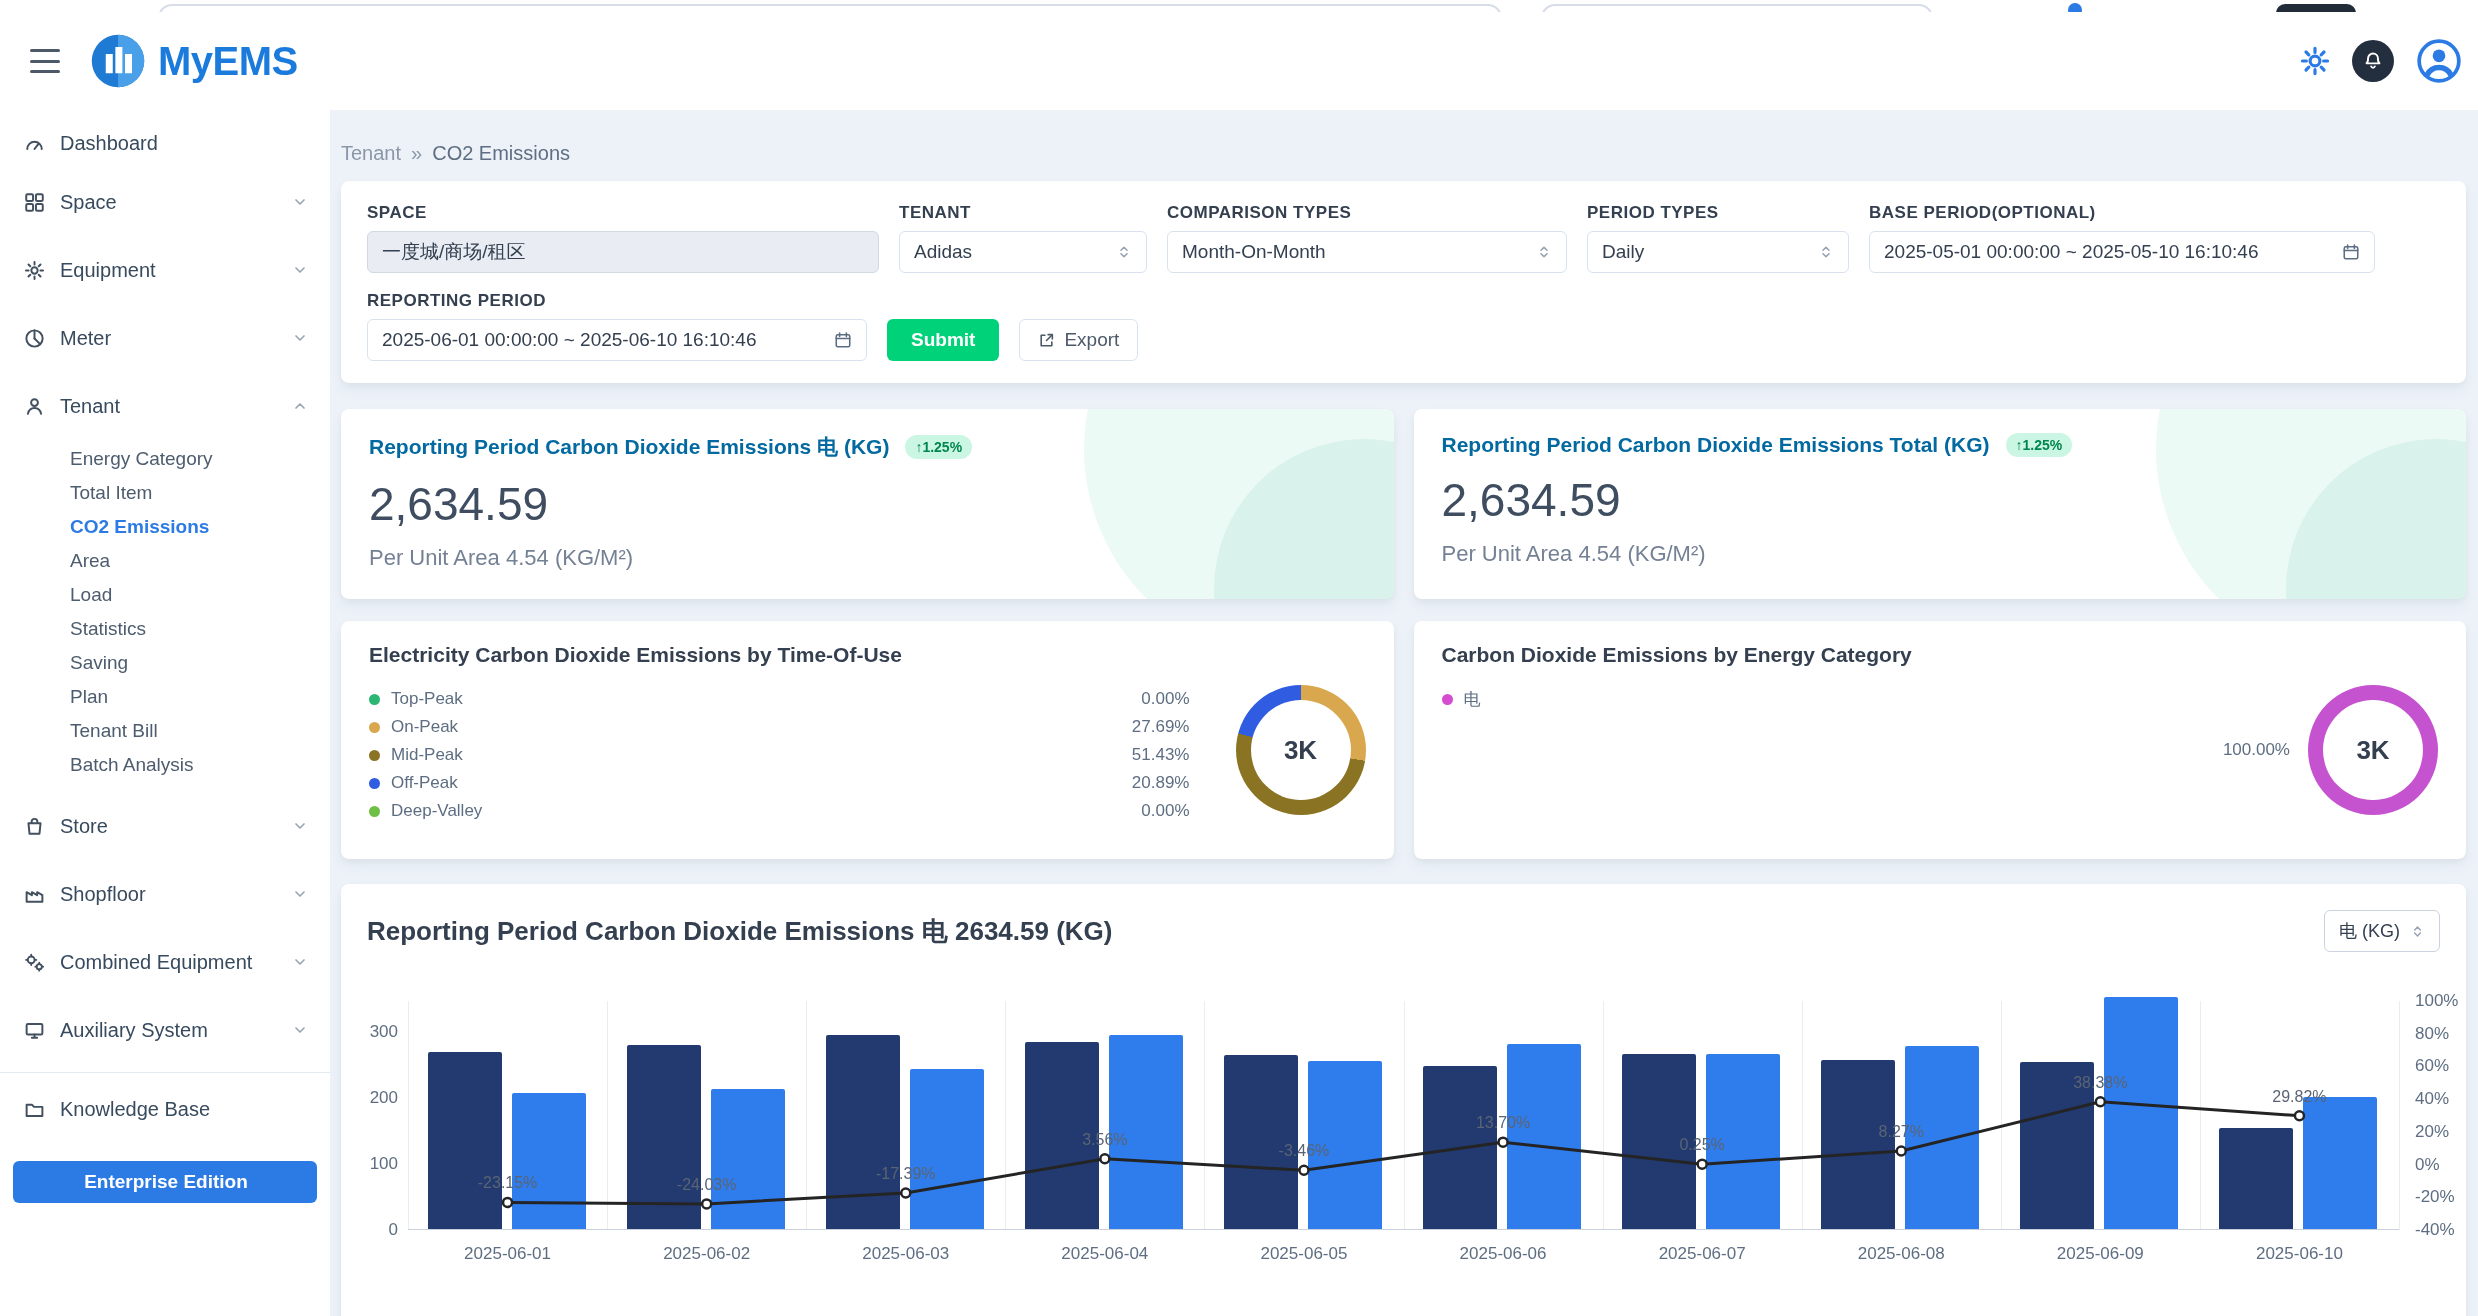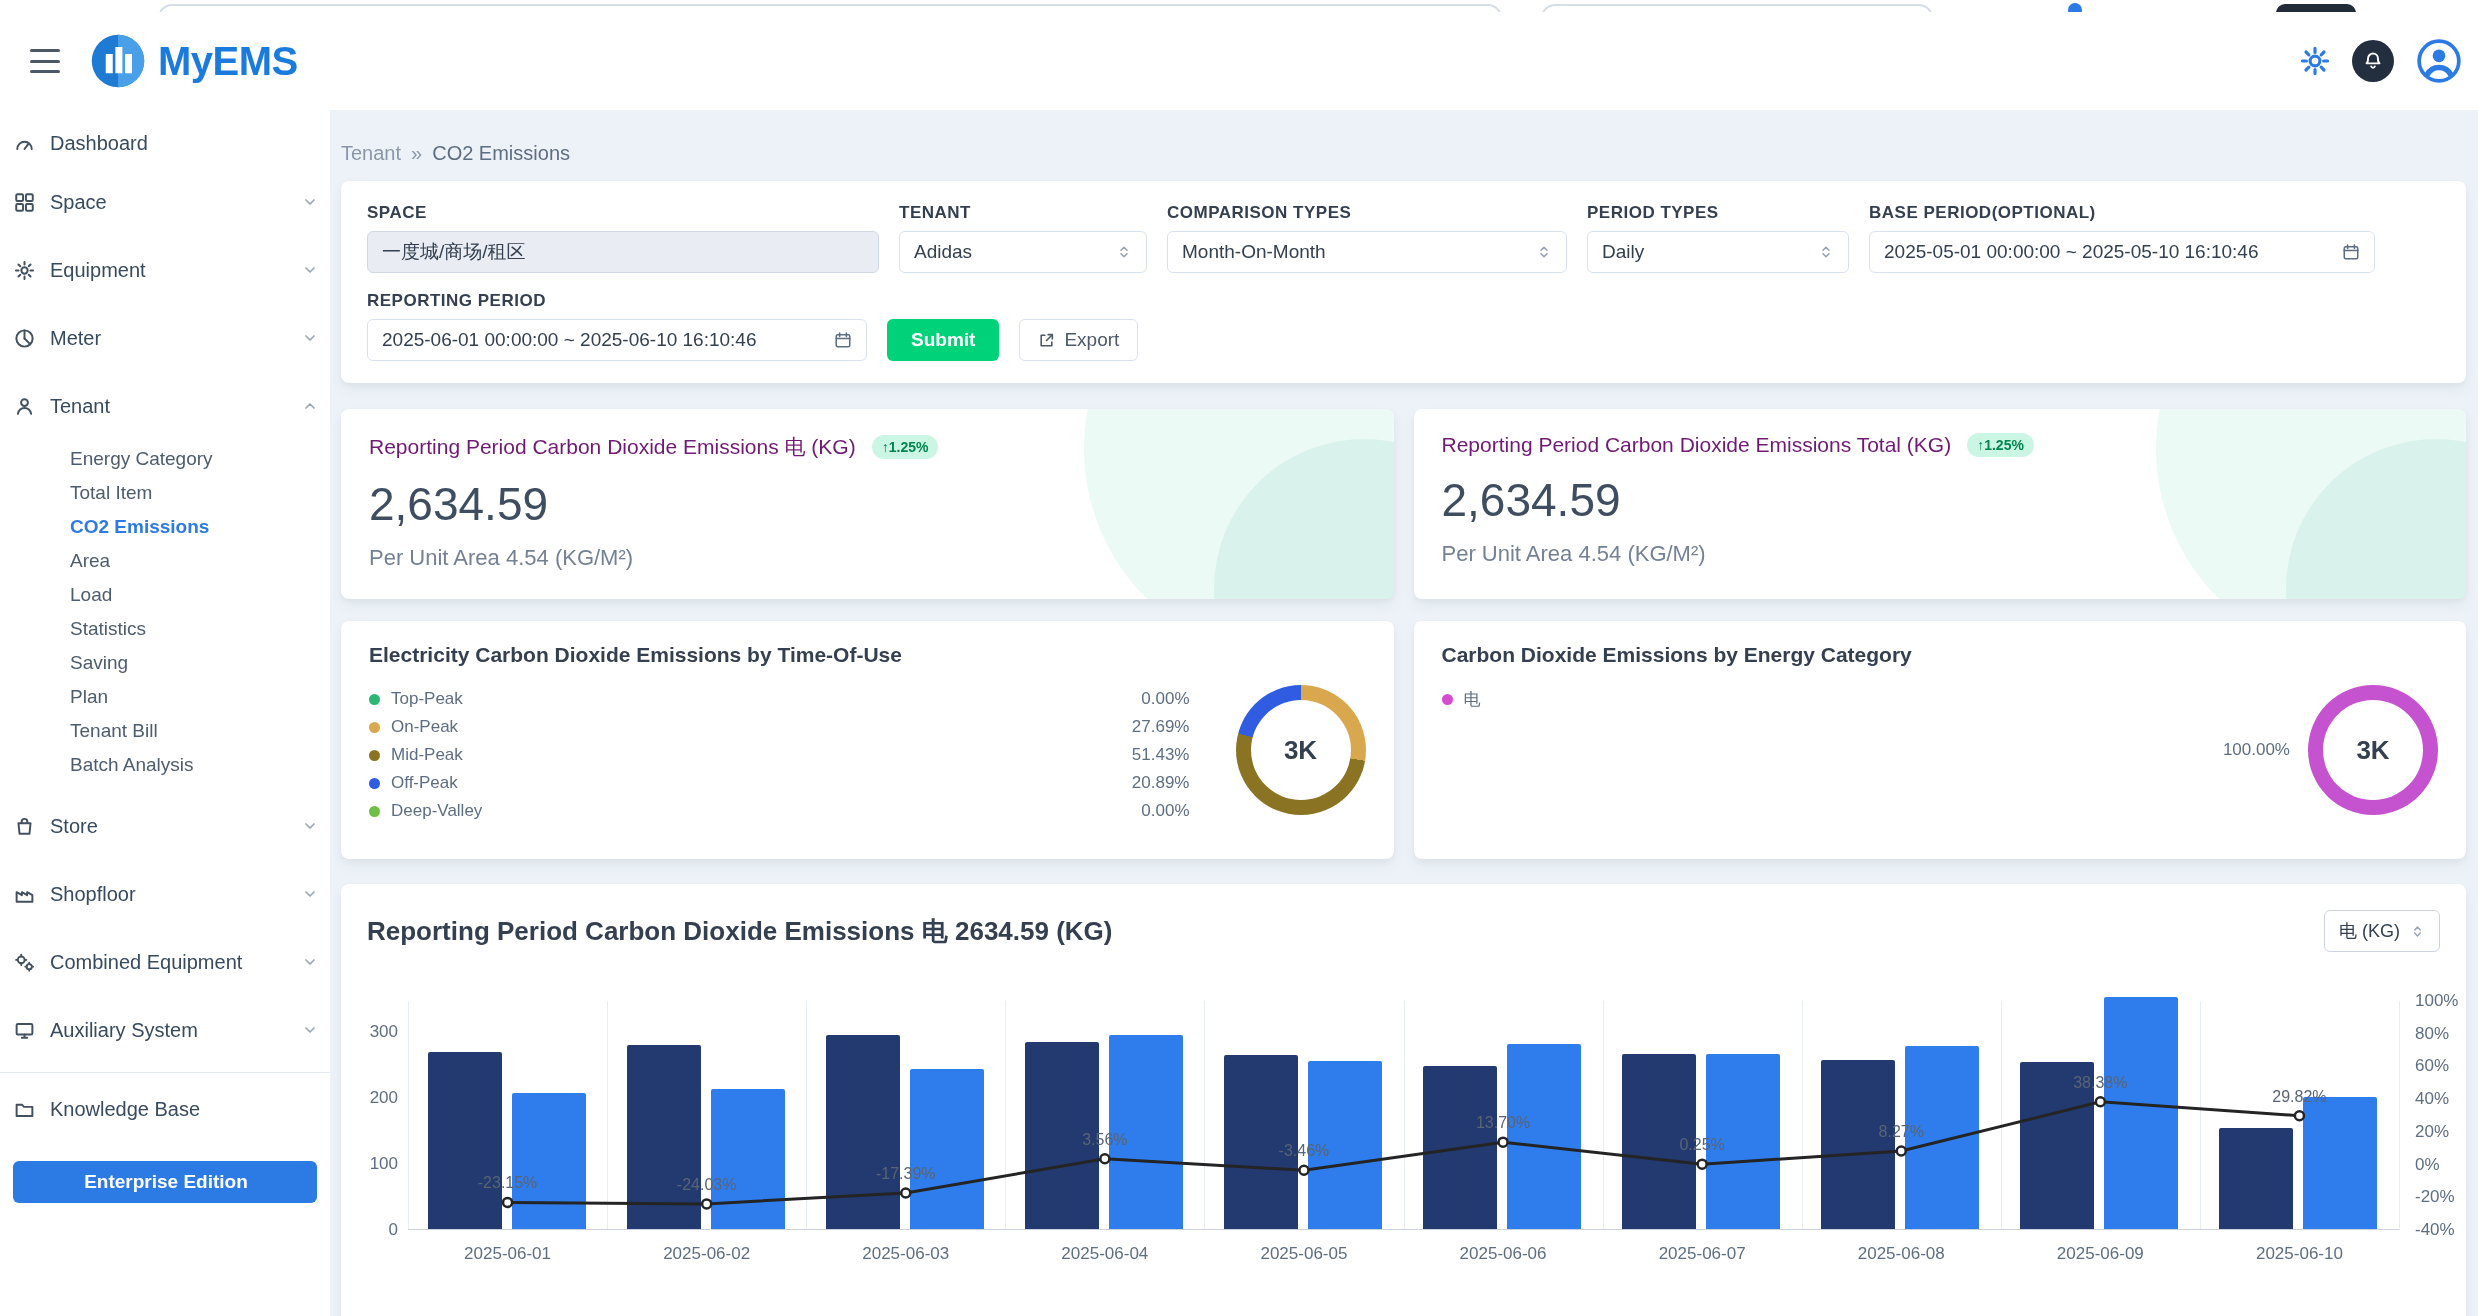--- a/index.html
+++ b/index.html
@@ -17,21 +17,21 @@
   .hamburger span{display:block;height:3px;border-radius:2px;background:#4d5969;}
   .brand{display:flex;align-items:center;gap:12px;margin-left:30px;}
   .brand-text{font-size:40px;font-weight:bold;color:#1b7bdd;letter-spacing:-0.5px;}
   .topbar-right{margin-left:auto;display:flex;align-items:center;gap:22px;}
   .tbtn{background:none;border:none;padding:0;cursor:pointer;display:flex;align-items:center;}
   .dark-circle{width:42px;height:42px;border-radius:50%;background:#232e3f;display:flex;align-items:center;justify-content:center;}
   .avatar-btn{margin-right:-14px;}
   
   .layout{display:flex;height:1206px;}
   .sidebar{width:330px;background:#fff;flex-shrink:0;display:flex;flex-direction:column;padding-top:8px;}
-  .nav-item{height:68px;display:flex;align-items:center;padding:0 12px;font-size:20px;color:#374a5e;cursor:pointer;}
+  .nav-item{height:68px;display:flex;align-items:center;padding:0 22px;font-size:20px;color:#374a5e;cursor:pointer;}
   .nav-item.first{height:50px;}
   .nicon{width:24px;display:flex;justify-content:center;color:#42505f;margin-right:14px;}
   .nlabel{flex:1;}
   .chev{color:#9aa6b5;display:flex;}
   .subnav{padding:2px 0 10px 0;}
   .subitem{height:34px;display:flex;align-items:center;padding-left:70px;font-size:19px;color:#4d5c6e;cursor:pointer;}
   .subitem.active{color:#2c7be5;font-weight:bold;}
   .sidebar-divider{border:none;border-top:1px solid #e3e9f1;margin:8px 0 2px 0;}
   .enterprise{margin:18px 13px 0 13px;height:42px;border:none;border-radius:6px;background:#2c7be5;color:#fff;font-size:19px;font-weight:bold;cursor:pointer;font-family:inherit;padding-left:8px;}
   
@@ -48,21 +48,21 @@
   .control.muted{background:#e9edf3;border-color:#d0d8e4;justify-content:flex-start;}
   .btn{height:42px;border-radius:6px;font-size:19px;cursor:pointer;display:flex;align-items:center;gap:9px;font-family:inherit;}
   .btn-submit{background:#00d27a;color:#fff;border:none;padding:0 24px;font-weight:bold;}
   .btn-export{background:#fff;color:#4d5969;border:1px solid #d8e2ef;padding:0 18px;}
   
   .stats-row{display:flex;gap:20px;margin-top:26px;}
   .stat-card{flex:1;height:190px;box-sizing:border-box;padding:24px 28px;position:relative;overflow:hidden;}
   .deco-a{position:absolute;width:420px;height:420px;border-radius:50%;background:rgba(99,210,170,.12);right:-110px;top:-170px;}
   .deco-b{position:absolute;width:300px;height:300px;border-radius:50%;background:rgba(120,205,185,.16);right:-120px;bottom:-140px;}
   .stat-title-row{display:flex;align-items:center;gap:16px;position:relative;}
-  .stat-title{font-size:21px;font-weight:400;color:#701a75;}
+  .stat-title{font-size:21px;font-weight:700;color:#0369a1;}
   .badge{background:#ccf6e4;color:#00864e;font-size:14px;font-weight:bold;padding:4px 10px;border-radius:12px;}
   .stat-value{font-size:46px;font-weight:500;color:#3f4d60;margin-top:16px;position:relative;}
   .stat-sub{font-size:22px;color:#748194;margin-top:14px;position:relative;}
   
   .charts-row{display:flex;gap:20px;margin-top:22px;}
   .donut-card{flex:1;height:238px;box-sizing:border-box;padding:22px 28px;}
   .donut-title{font-size:21px;font-weight:bold;color:#344050;}
   .donut-flex{display:flex;align-items:flex-start;margin-top:18px;}
   .legend{flex:1;margin-right:46px;}
   .lrow{display:flex;align-items:center;height:28px;font-size:17px;color:#5e6e82;}

